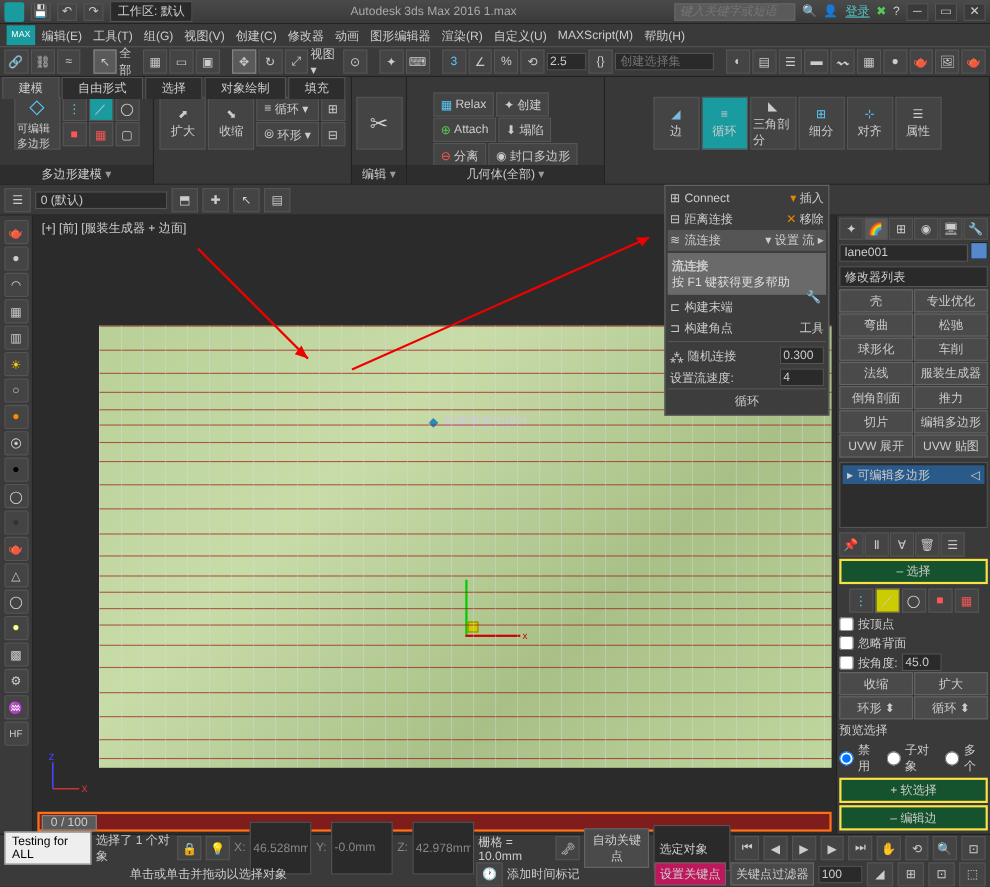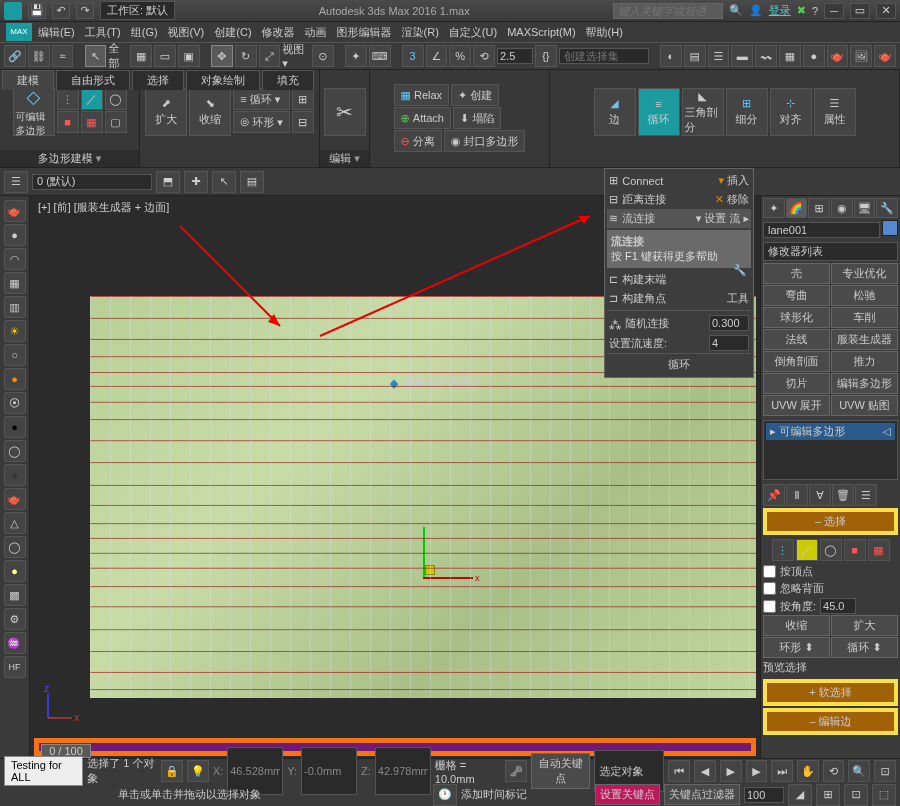--- a/index.html
+++ b/index.html
@@ -33,37 +33,37 @@
 .layerbox { width:120px; background:#2a2a2a; border:1px solid #555; padding:1px 4px; }
 .main { position:absolute; top:196px; left:0; right:0; bottom:48px; display:flex; }
 .leftpal { width:30px; background:#3a3a3a; border-right:1px solid #222; display:flex; flex-direction:column; align-items:center; gap:2px; padding:4px 0; }
 .palico { width:22px; height:22px; border:1px solid #555; background:#444; display:flex; align-items:center; justify-content:center; border-radius:2px; }
 .viewport { flex:1; background:#2b2b2b; position:relative; overflow:hidden; }
 .vplabel { position:absolute; top:4px; left:8px; color:#ccc; }
 .vpmesh { position:absolute; top:100px; left:60px; right:4px; bottom:60px; background:linear-gradient(135deg,#b8d098,#c8dca8,#a8c088,#c0d8a0); }
 .meshline { position:absolute; left:0; right:0; height:1px; background:rgba(160,30,30,0.7); }
 .meshvert { position:absolute; top:0; bottom:0; width:1px; background:rgba(220,220,220,0.35); }
 .gizmo { position:absolute; left:50%; top:70%; }
-.timeline { position:absolute; bottom:2px; left:4px; right:4px; height:18px; background:#701a75; border:5px solid #f97316; }
+.timeline { position:absolute; bottom:2px; left:4px; right:4px; height:18px; background:#7f1d1d; border:2px solid #f97316; }
 .dropdownpanel { position:absolute; top:168px; left:604px; width:150px; background:#3d3d3d; border:1px solid #666; z-index:10; padding:2px; }
 .dropdownpanel .drow { display:flex; align-items:center; gap:4px; padding:2px; }
 .dropdownpanel .drow.hl { background:#555; }
 .dropdownpanel .tooltip { background:#6a6a6a; padding:4px; margin:2px 0; }
 .rightpanel { width:140px; background:#3a3a3a; border-left:1px solid #222; padding:2px; overflow:hidden; }
 .cmdtabs { display:flex; gap:1px; margin-bottom:2px; }
 .cmdtab { flex:1; height:20px; border:1px solid #555; background:#444; display:flex; align-items:center; justify-content:center; }
 .cmdtab.active { background:#5a5a5a; }
 .namebox { width:100%; background:#2a2a2a; border:1px solid #555; padding:1px 4px; margin:2px 0; }
 .colorbox { width:18px; height:16px; background:#5588cc; border:1px solid #222; }
 .modlist { width:100%; background:#2a2a2a; border:1px solid #555; padding:1px 4px; margin:2px 0; }
 .btngrid { display:grid; grid-template-columns:1fr 1fr; gap:1px; }
 .btngrid button { background:#4a4a4a; border:1px solid #666; padding:2px; color:#ccc; }
 .stacklist { background:#2d2d2d; border:1px solid #555; height:60px; padding:2px; margin:4px 0; }
 .stackitem { background:#2a5a8a; padding:1px 4px; display:flex; align-items:center; gap:4px; }
-.rollhdr { background:#a16207; border:4px solid #fde047; padding:2px; text-align:center; margin:2px 0; }
+.rollhdr { background:#14532d; border:2px solid #fde047; padding:2px; text-align:center; margin:2px 0; }
 .checkrow { display:flex; align-items:center; gap:4px; padding:1px 0; }
 .statusbar { position:absolute; bottom:0; left:0; right:0; height:48px; background:#3a3a3a; border-top:1px solid #222; display:flex; flex-direction:column; }
 .status1 { height:24px; display:flex; align-items:center; gap:4px; padding:0 4px; }
 .status2 { height:24px; display:flex; align-items:center; gap:4px; padding:0 4px; }
 .coordbox { width:56px; background:#2a2a2a; border:1px solid #555; padding:17px 2px; color:#888; }
 .testing { background:#eee; color:#000; padding:2px 6px; border:1px solid #888; }
 .keyframebox { width:70px; background:#2a2a2a; border:1px solid #555; padding:14px 4px; }
 svg { pointer-events:none; }
 </style>
 </head>
@@ -225,20 +225,21 @@
         <div class="rbtn-sm">
             <span style="color:#f55">⊖</span>
             <span>分离</span>
           </div>
         <div class="rbtn-sm">
             <span>◉</span>
             <span>封口多边形</span>
           </div>
       </div>
     </div>
+    <div class="plabel"><span>几何体(全部)</span> ▾</div>
   </div>
   <div class="rpanel" style="flex:1">
     <div class="prow">
       <div class="rbtn-big">
           <span style="color:#7bd">◢</span>
           <span>边</span>
         </div>
       <div class="rbtn-big active">
           <span>≡</span>
           <span>循环</span>
@@ -499,20 +500,28 @@
         <span>按角度:</span>
         <input class="numfield" value="45.0" style="">
       </div>
     <div class="btngrid">
       <button>收缩</button>
       <button>扩大</button>
       <button><span>环形</span> ⬍</button>
       <button><span>循环</span> ⬍</button>
     </div>
     <div style="padding:2px 0">预览选择</div>
+    <div class="checkrow">
+      <input type="radio" checked="" style="">
+        <span>禁用</span>
+      <input type="radio" style="">
+        <span>子对象</span>
+      <input type="radio" style="">
+        <span>多个</span>
+    </div>
     <div class="rollhdr">+ <span>软选择</span></div>
     <div class="rollhdr">– <span>编辑边</span></div>
   </div>
 </div>
 
 <div class="statusbar">
   <div class="status1">
     <span class="testing">Testing for ALL</span>
     <span>选择了 1 个对象</span>
     <span class="tbtn">🔒</span>

